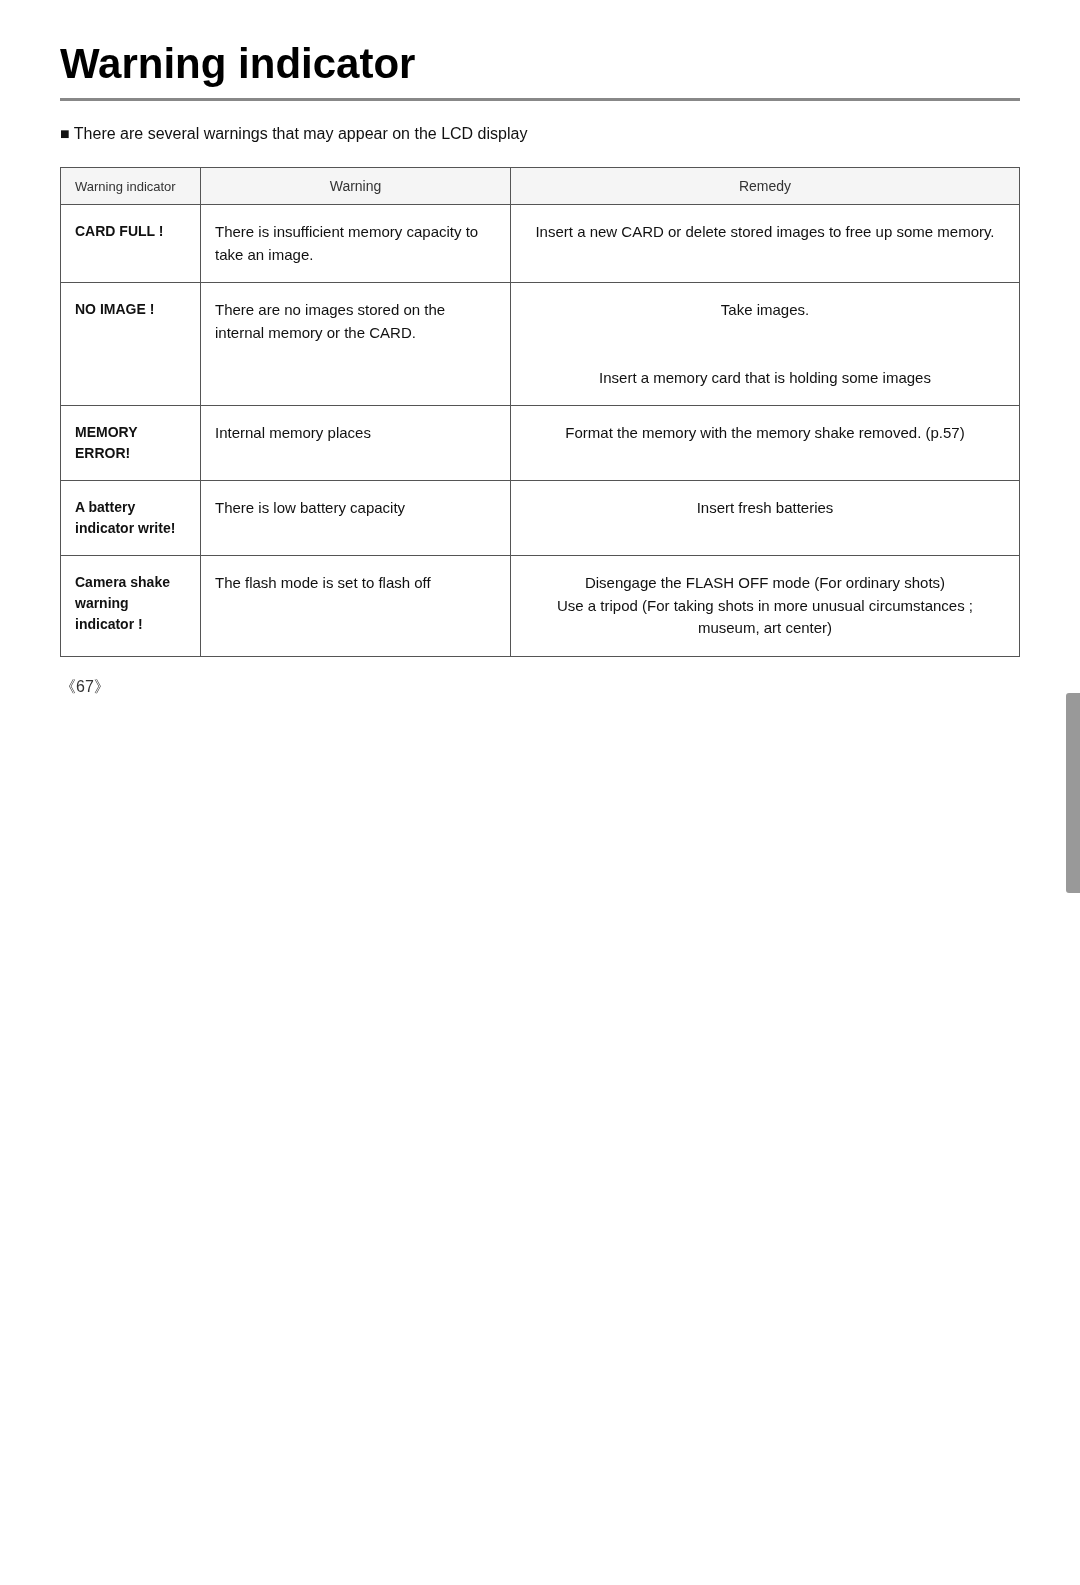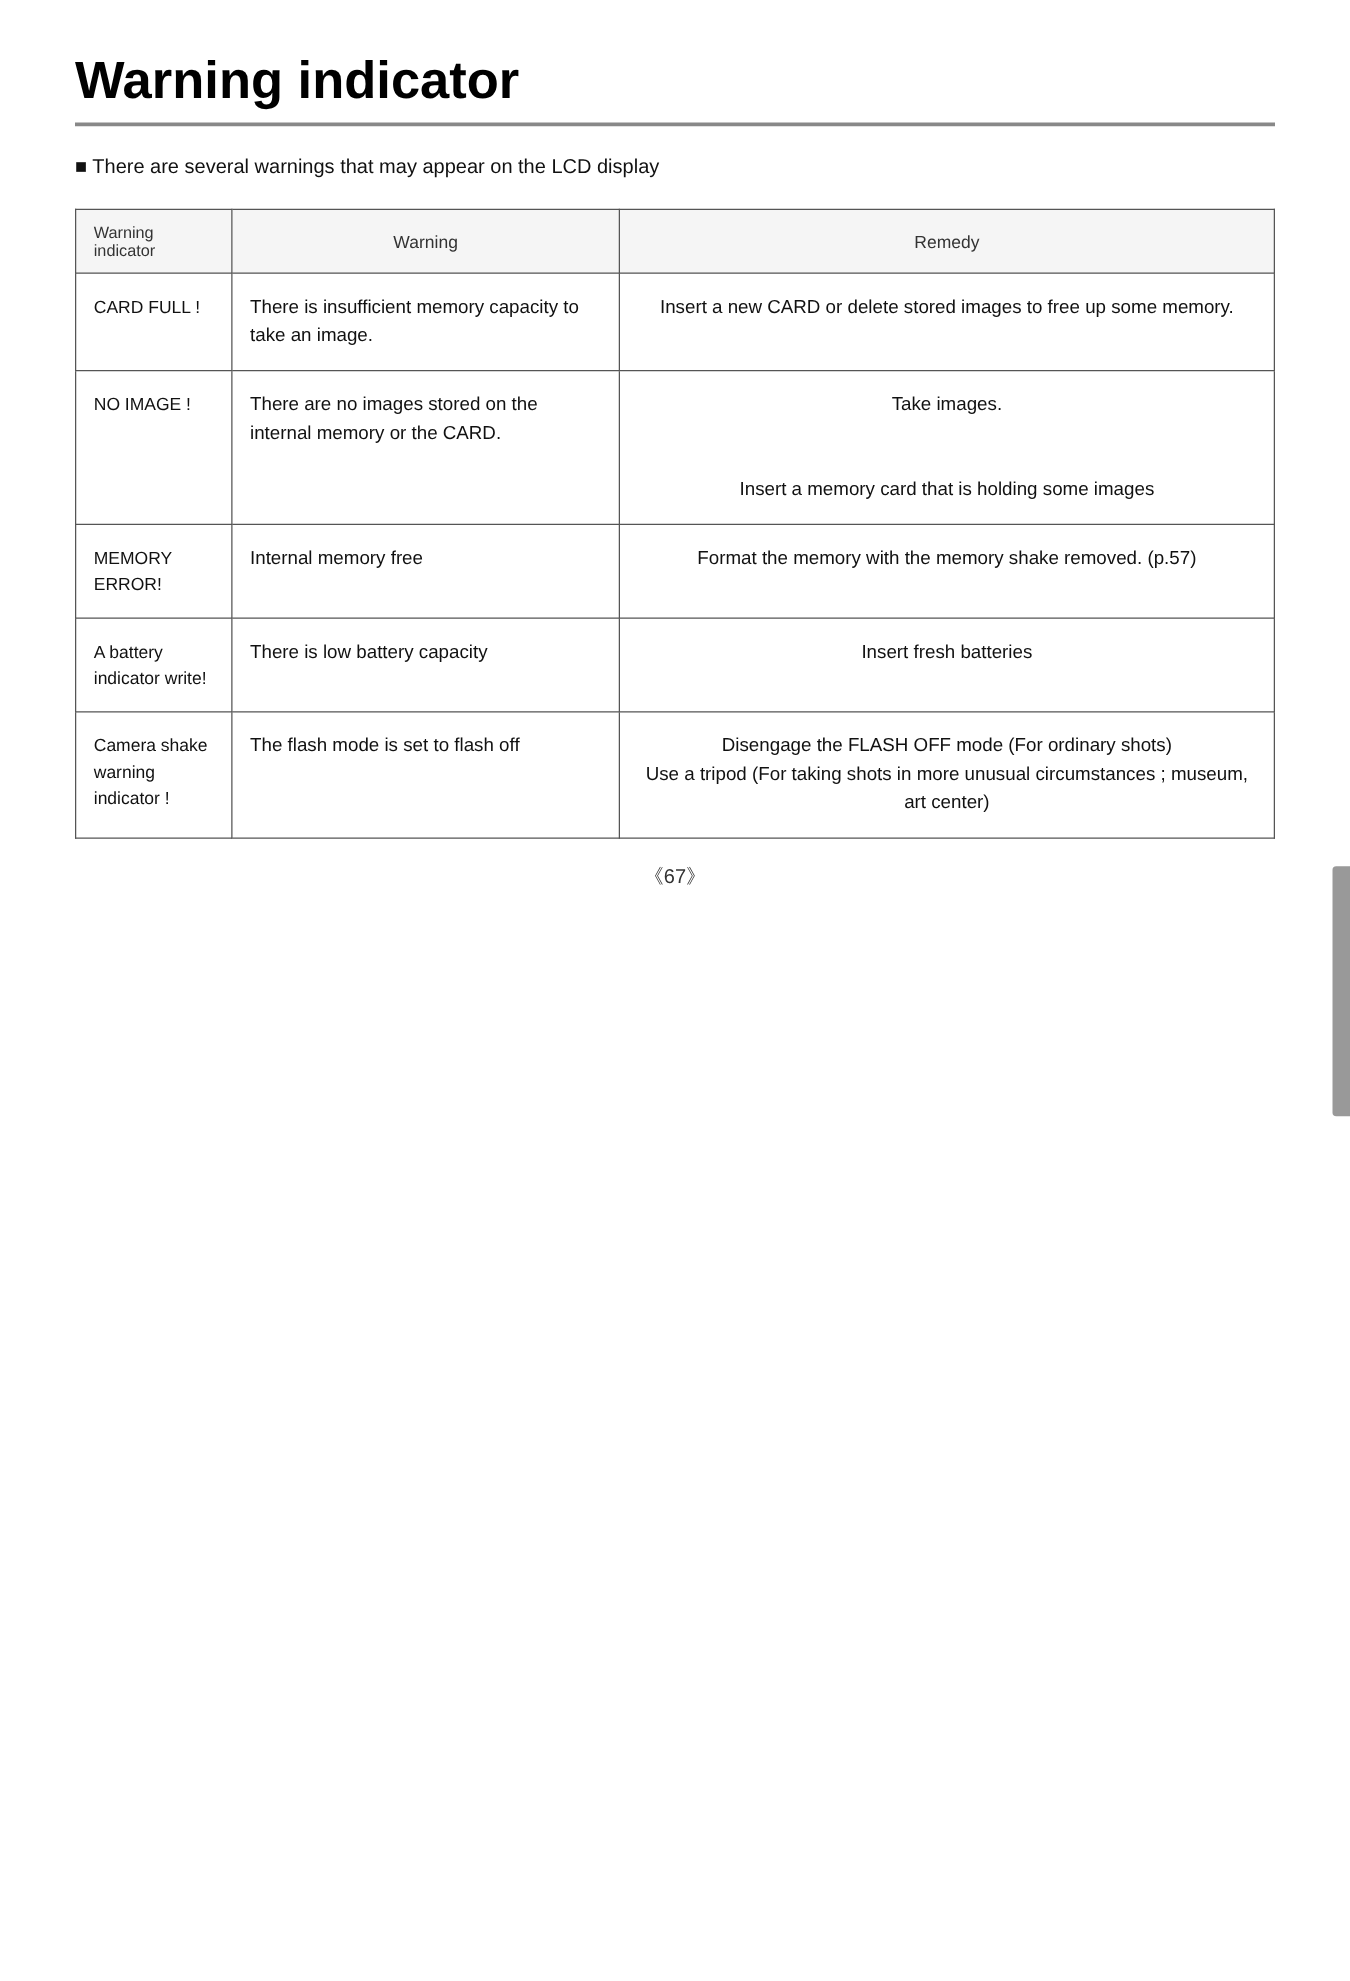--- a/index.html
+++ b/index.html
@@ -60,36 +60,36 @@
 
     td {
       border: 1.5px solid #555555;
       padding: 16px 14px;
       vertical-align: top;
       line-height: 1.5;
       color: #111111;
     }
 
     td:first-child {
-      font-weight: normal;
+      font-weight: bold;
       font-size: 14px;
-      width: 125px;
+      width: 140px;
     }
 
     td:nth-child(2) {
       width: 310px;
     }
 
     td:nth-child(3) {
       width: auto;
       text-align: center;
     }
 
     .page-number {
-      text-align: center;
+      text-align: left;
       font-size: 16px;
       margin-top: 20px;
       color: #333333;
     }
 
     .scrollbar-indicator {
       position: absolute;
       right: 0;
       top: 50%;
       transform: translateY(-50%);
@@ -120,21 +120,21 @@
         <td>There is insufficient memory capacity to take an image.</td>
         <td>Insert a new CARD or delete stored images to free up some memory.</td>
       </tr>
       <tr>
         <td>NO IMAGE !</td>
         <td>There are no images stored on the internal memory or the CARD.</td>
         <td>Take images.<br><br><br>Insert a memory card that is holding some images</td>
       </tr>
       <tr>
         <td>MEMORY ERROR!</td>
-        <td>Internal memory free</td>
+        <td>Internal memory places</td>
         <td>Format the memory with the memory shake removed. (p.57)</td>
       </tr>
       <tr>
         <td>A battery indicator write!</td>
         <td>There is low battery capacity</td>
         <td>Insert fresh batteries</td>
       </tr>
       <tr>
         <td>Camera shake warning indicator !</td>
         <td>The flash mode is set to flash off</td>

